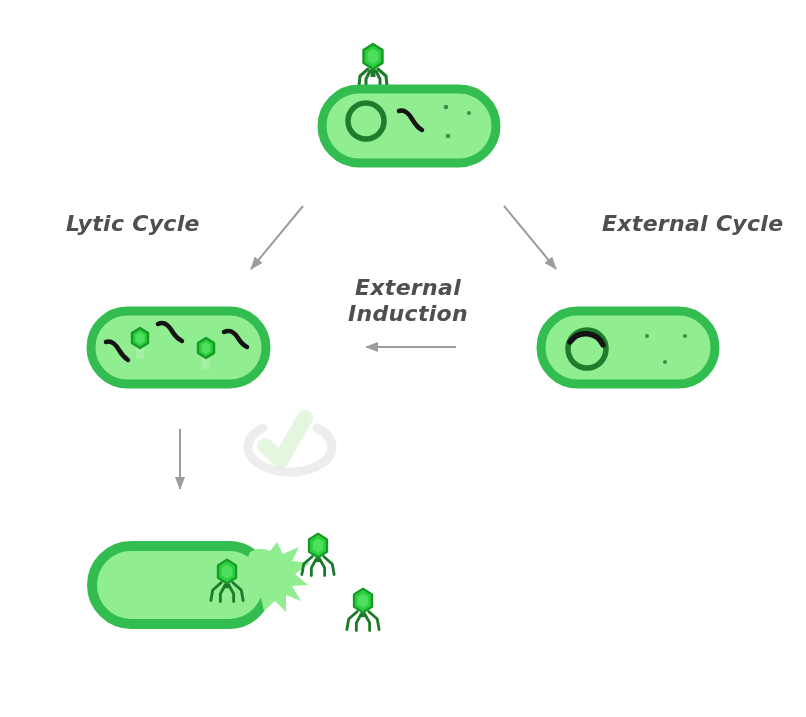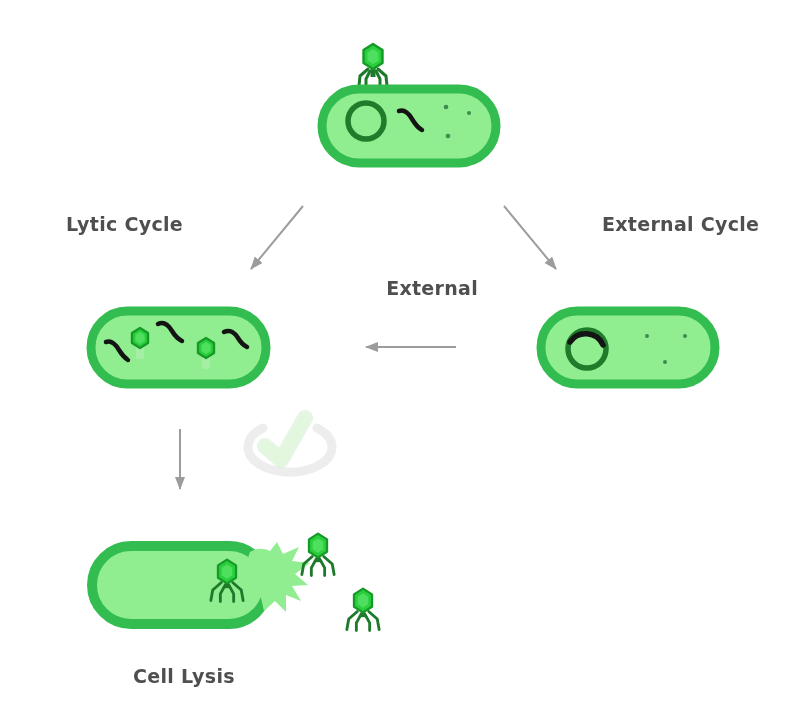--- a/index.html
+++ b/index.html
@@ -8,27 +8,28 @@
     width:806px;height:717px;
     background:var(--background,#fff);
     overflow:hidden;
     font-family:"DejaVu Sans", sans-serif;
   }
   .stage svg{position:absolute;inset:0;display:block;}
   .label{
     position:absolute;
     font-family:"DejaVu Sans", sans-serif;
     font-weight:700;
-    font-size:19px;
+    font-size:22px;
     letter-spacing:.3px;
     color:var(--label-text,#4f4f4f);
     white-space:nowrap;
     line-height:26px;
+    font-style:italic;
   }
-  .label.centered{text-align:right;}
+  .label.centered{text-align:center;}
   
   .cell-body{fill:var(--bacterium-fill);stroke:var(--bacterium-border);stroke-width:9;}
   .cell-body.burst{stroke-width:10;}
   .phage-head{fill:var(--phage-head);stroke:var(--phage-head-stroke);stroke-width:2.4;stroke-linejoin:round;}
   .phage-head-facet{fill:var(--phage-head-facet);stroke:none;}
   .phage-leg{fill:none;stroke:var(--phage-legs);stroke-width:3;stroke-linecap:round;stroke-linejoin:round;}
   .phage-neck{fill:var(--phage-legs);}
   .phage-tail{fill:var(--phage-tail-light);}
   .plasmid{fill:none;stroke:var(--plasmid-ring);stroke-width:5.5;}
   .integrated-dna{fill:none;stroke:var(--integrated-dna);stroke-width:5.5;stroke-linecap:round;}
@@ -132,17 +133,17 @@
     <use href="#phage-full" transform="translate(318,546) scale(0.95)"></use>
     <use href="#phage-full" transform="translate(363,601) scale(0.95)"></use>
   </svg>
 
   <div class="label" style="left:66px;top:211px;">Lytic Cycle</div>
 
   <div class="label" style="left:602px;top:211px;">External Cycle</div>
 
   <div class="label centered" style="left:338px;top:275px;width:140px;">
     <div>External</div>
+    <div>Induction</div>
   </div>
 
 
-  <div class="label" style="left:133px;top:663px;">Cell Lysis</div>
 </div>
 
 </body></html>

